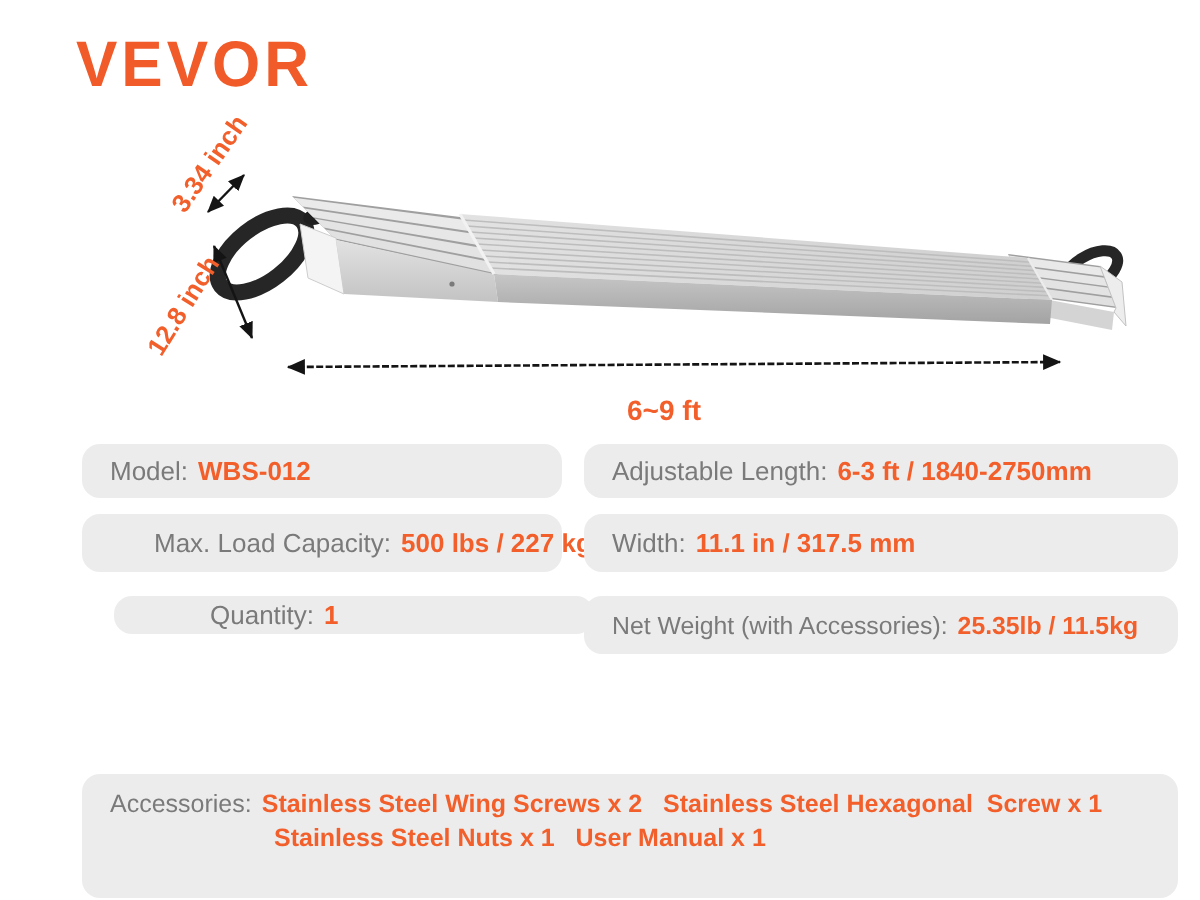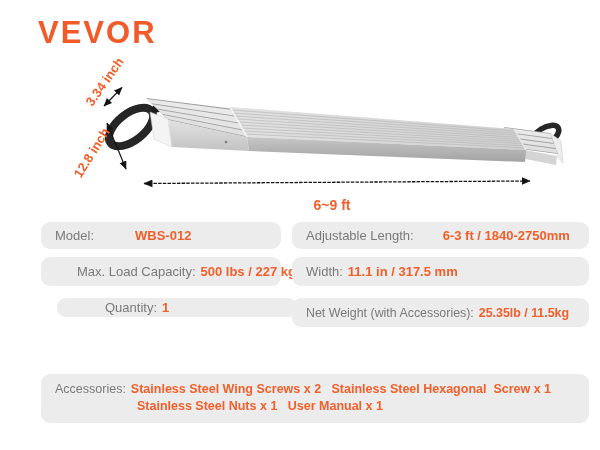--- a/index.html
+++ b/index.html
@@ -14,28 +14,28 @@
   .ann{position:absolute;font-size:13px;font-weight:700;color:#F25F2B;line-height:16px;
        text-align:center;white-space:nowrap;}
   .ann-h{left:46px;top:74px;width:86px;transform:rotate(-55deg);}
   .ann-w{left:33px;top:145px;width:86px;transform:rotate(-58deg);}
   .ann-l{left:286px;top:197px;width:60px;font-size:14px;}
   
   .box{position:absolute;background:#ECECEC;border-radius:9px;display:flex;align-items:center;
        padding-left:14px;box-sizing:border-box;font-size:13px;white-space:nowrap;}
   .lbl{color:#7A7A7A;margin-right:5px;white-space:pre;}
   .val{color:#F25F2B;font-weight:700;white-space:pre;}
-  .b1l{left:25px;top:222px;width:240px;height:27px;gap:36px;}
-  .b1r{left:276px;top:222px;width:297px;height:27px;gap:24px;}
+  .b1l{left:25px;top:222px;width:240px;height:27px;}
+  .b1r{left:276px;top:222px;width:297px;height:27px;}
   .b2l{left:25px;top:257px;width:240px;height:29px;padding-left:36px;}
   .b2r{left:276px;top:257px;width:297px;height:29px;}
   .b3l{left:41px;top:298px;width:240px;height:19px;padding-left:48px;}
   .b3r{left:276px;top:298px;width:297px;height:29px;font-size:12.4px;}
   .b4 {left:25px;top:337px;width:548px;height:32px;}
-  .b5 {left:25px;top:374px;width:548px;height:49px;display:block;padding-top:7px;
+  .b5 {left:25px;top:387px;width:548px;height:62px;display:block;padding-top:7px;
        font-size:12.5px;line-height:17px;}
   .acc-line2{margin-left:82px;}
 </style>
 </head>
 <body>
 
 <div class="canvas">
 
   <svg class="figure-svg" viewBox="0 0 600 450">
     <defs>

